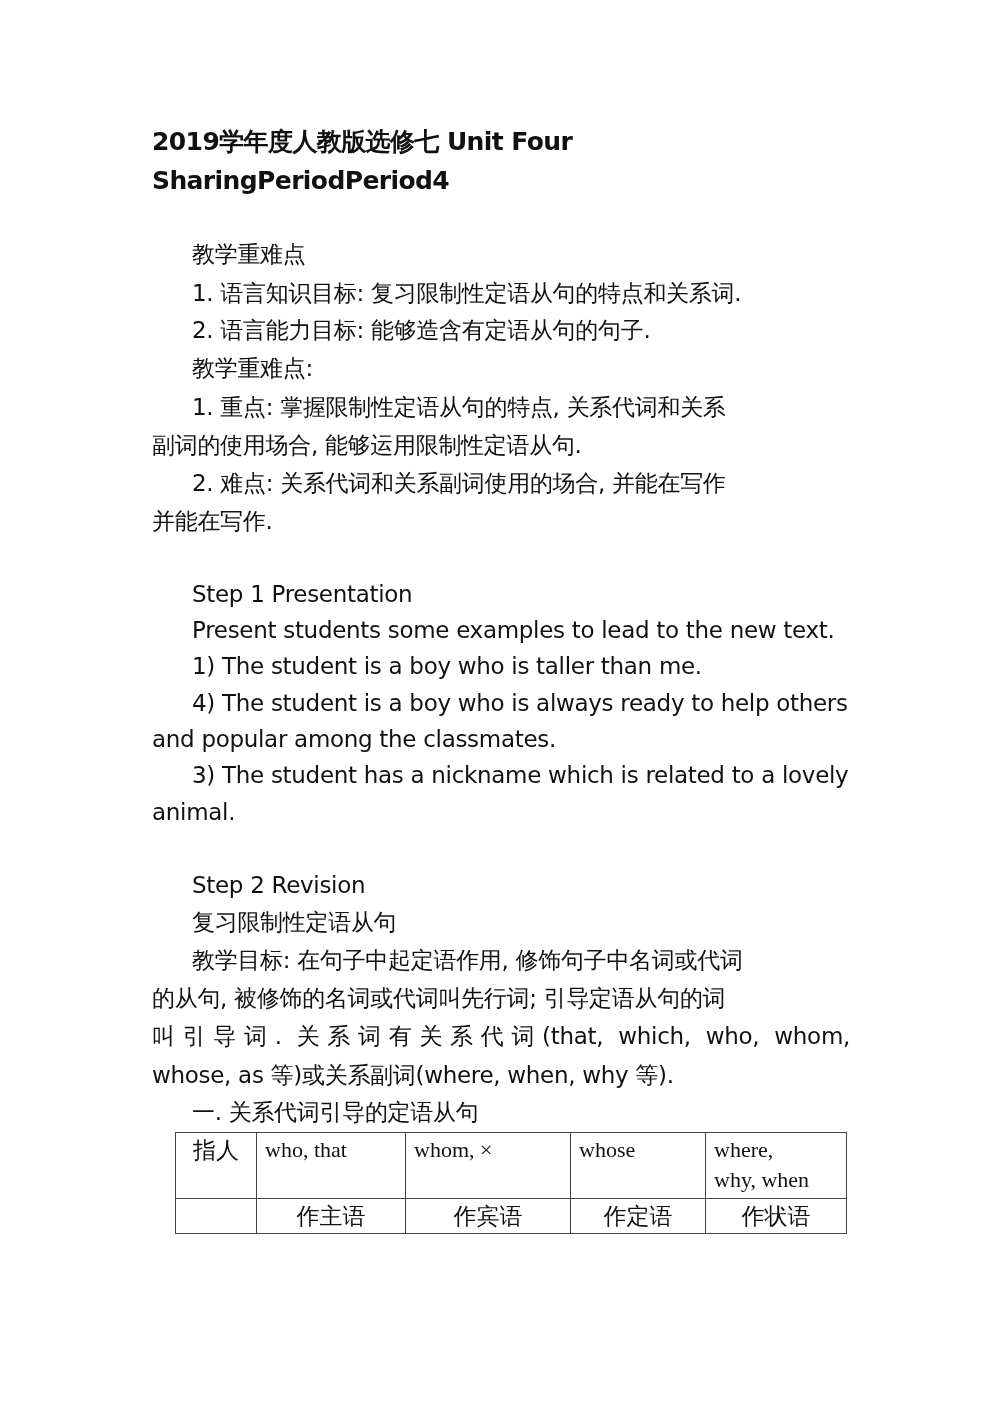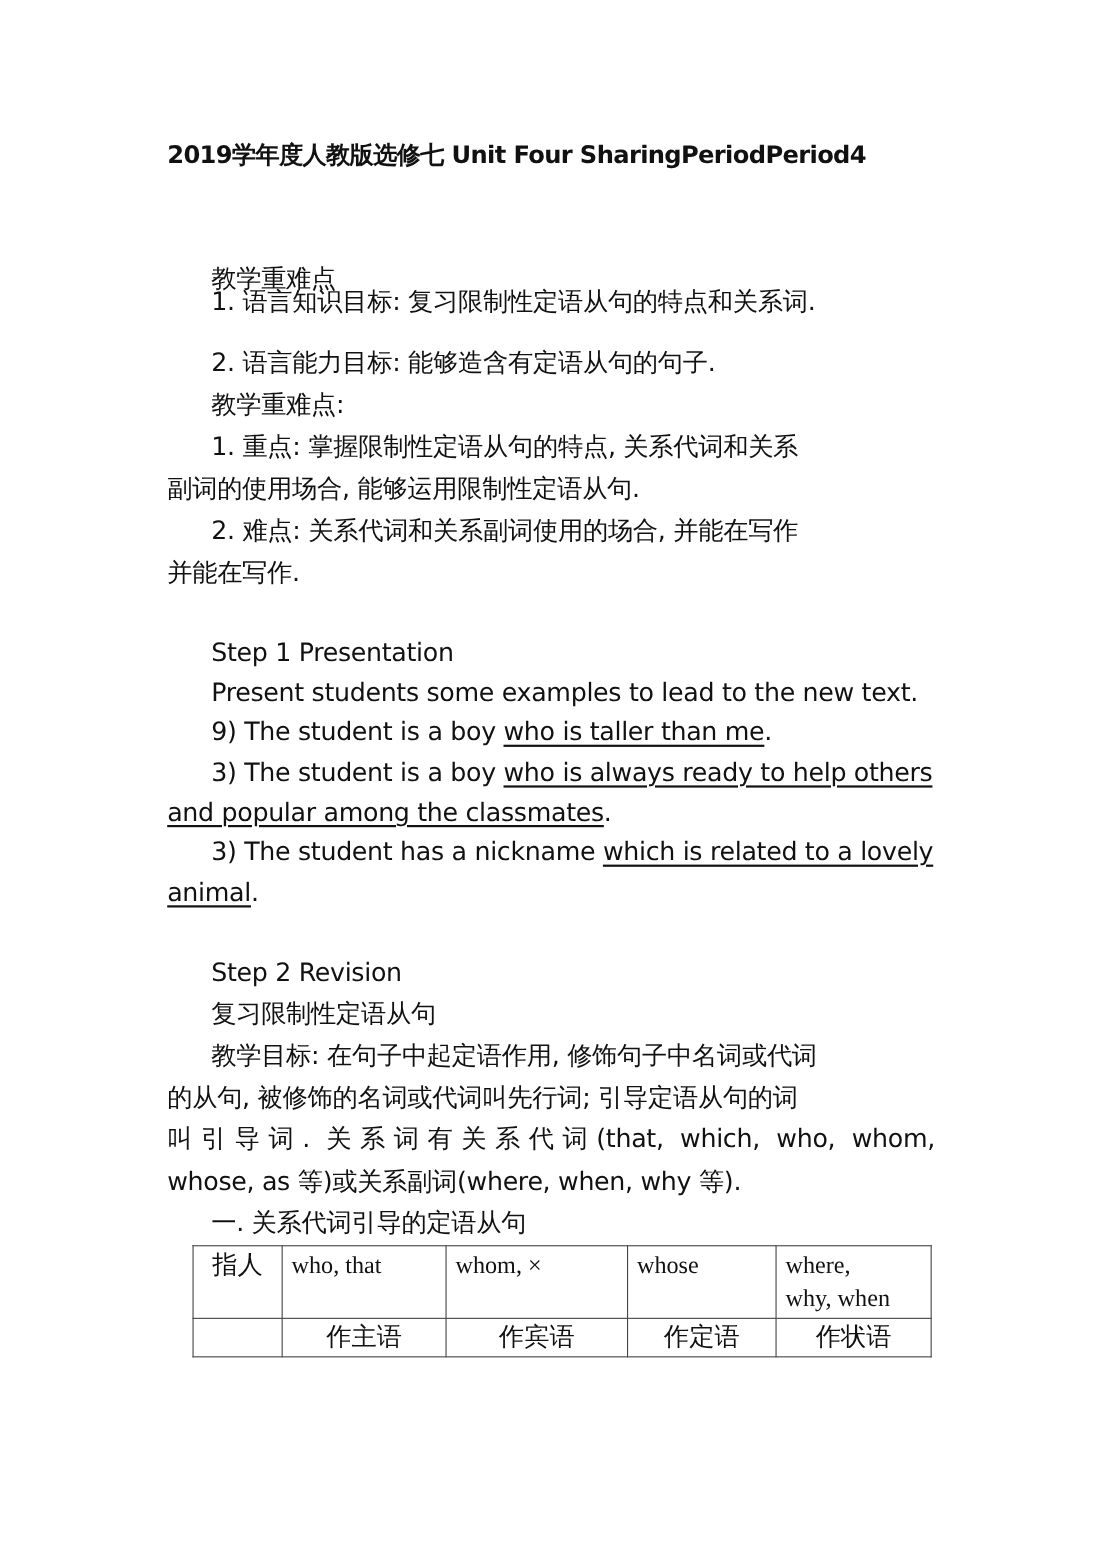--- a/index.html
+++ b/index.html
@@ -1,54 +1,54 @@
 <!DOCTYPE html>
 <html><head>
 <meta charset="utf-8">
 <style>
   html, body { margin: 0; padding: 0; background: #ffffff; }
   body { width: 1000px; height: 1414px; position: relative; overflow: hidden;
          font-family: "DejaVu Sans", "Liberation Sans", sans-serif; color: #111; }
   .page { position: absolute; left: 152px; top: 0; width: 698px; }
-  .title { position: absolute; top: 122px; left: 0; width: 700px; font-size: 22px; font-weight: bold;
+  .title { position: absolute; top: 122px; left: 0; width: 700px; font-size: 25px; font-weight: bold;
            line-height: 39px; letter-spacing: -0.6px; }
   .line { position: absolute; left: 0; width: 698px; font-size: 23px; line-height: 36px; white-space: nowrap; letter-spacing: -0.3px; }
   .ind { padding-left: 40px; }
-  .u { text-decoration: underline; text-underline-offset: 4px; text-decoration-thickness: 1.5px; }
+  .u { text-underline-offset: 4px; text-decoration-thickness: 1.5px; }
   .justify { text-align: justify; text-align-last: justify; white-space: normal; }
   table.rel { position: absolute; left: 23px; top: 1132px; border-collapse: collapse;
               font-family: "Liberation Serif", "DejaVu Serif", serif; font-size: 22px; }
   table.rel td { border: 1.5px solid #444; vertical-align: top; padding: 2px 8px; line-height: 30px; }
   table.rel td.hdr { text-align: center; font-family: "DejaVu Sans", sans-serif; font-size: 23px; }
   table.rel td.rowh { font-family: "DejaVu Sans", sans-serif; font-size: 23px; text-align:center; }
 </style>
 </head>
 <body>
 
 <div class="page">
   <div class="title">
     <div>2019学年度人教版选修七 Unit Four SharingPeriodPeriod4</div>
   </div>
 
   <div class="line ind" style="top:236px">教学重难点</div>
-  <div class="line ind" style="top:257px">1. 语言知识目标: 复习限制性定语从句的特点和关系词.</div>
+  <div class="line ind" style="top:275px">1. 语言知识目标: 复习限制性定语从句的特点和关系词.</div>
   <div class="line ind" style="top:312px">2. 语言能力目标: 能够造含有定语从句的句子.</div>
   <div class="line ind" style="top:350px">教学重难点:</div>
   <div class="line ind" style="top:389px">1. 重点: 掌握限制性定语从句的特点, 关系代词和关系</div>
   <div class="line" style="top:427px">副词的使用场合, 能够运用限制性定语从句.</div>
   <div class="line ind" style="top:465px">2. 难点: 关系代词和关系副词使用的场合, 并能在写作</div>
   <div class="line" style="top:503px">并能在写作.</div>
 
   <div class="line ind" style="top:576px">Step 1 Presentation</div>
   <div class="line ind" style="top:612px">Present students some examples to lead to the new text.</div>
   <div class="line ind" style="top:648px">
-    <span>9) The student is a boy </span><span class="u">who is taller than me</span><span>.</span>
+    <span>1) The student is a boy </span><span class="u">who is taller than me</span><span>.</span>
   </div>
   <div class="line ind" style="top:685px">
-    <span>3) The student is a boy </span><span class="u">who is always ready to help others</span>
+    <span>4) The student is a boy </span><span class="u">who is always ready to help others</span>
   </div>
   <div class="line" style="top:721px">
     <span class="u">and popular among the classmates</span><span>.</span>
   </div>
   <div class="line ind" style="top:757px">
     <span>3) The student has a nickname </span><span class="u">which is related to a lovely</span>
   </div>
   <div class="line" style="top:794px">
     <span class="u">animal</span><span>.</span>
   </div>

